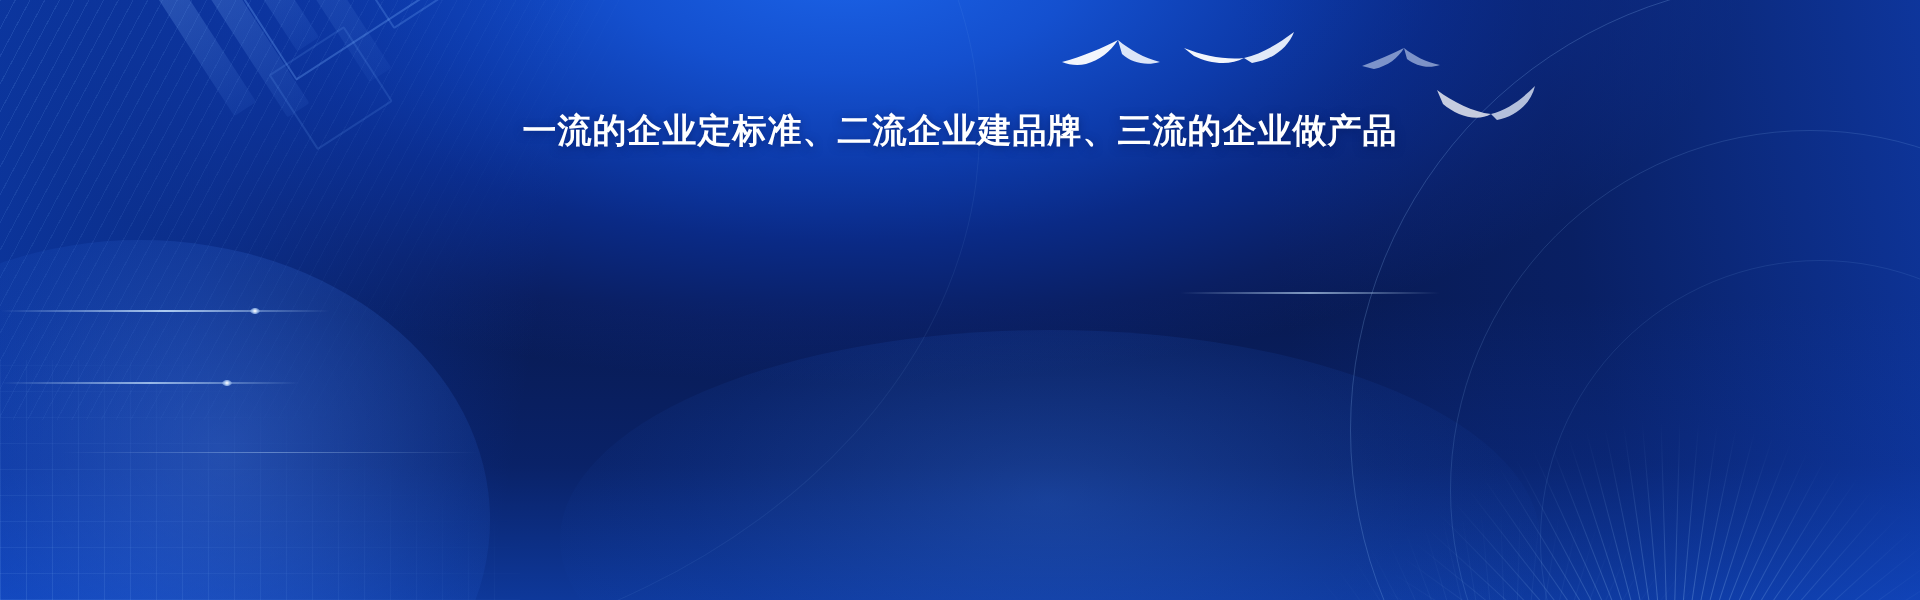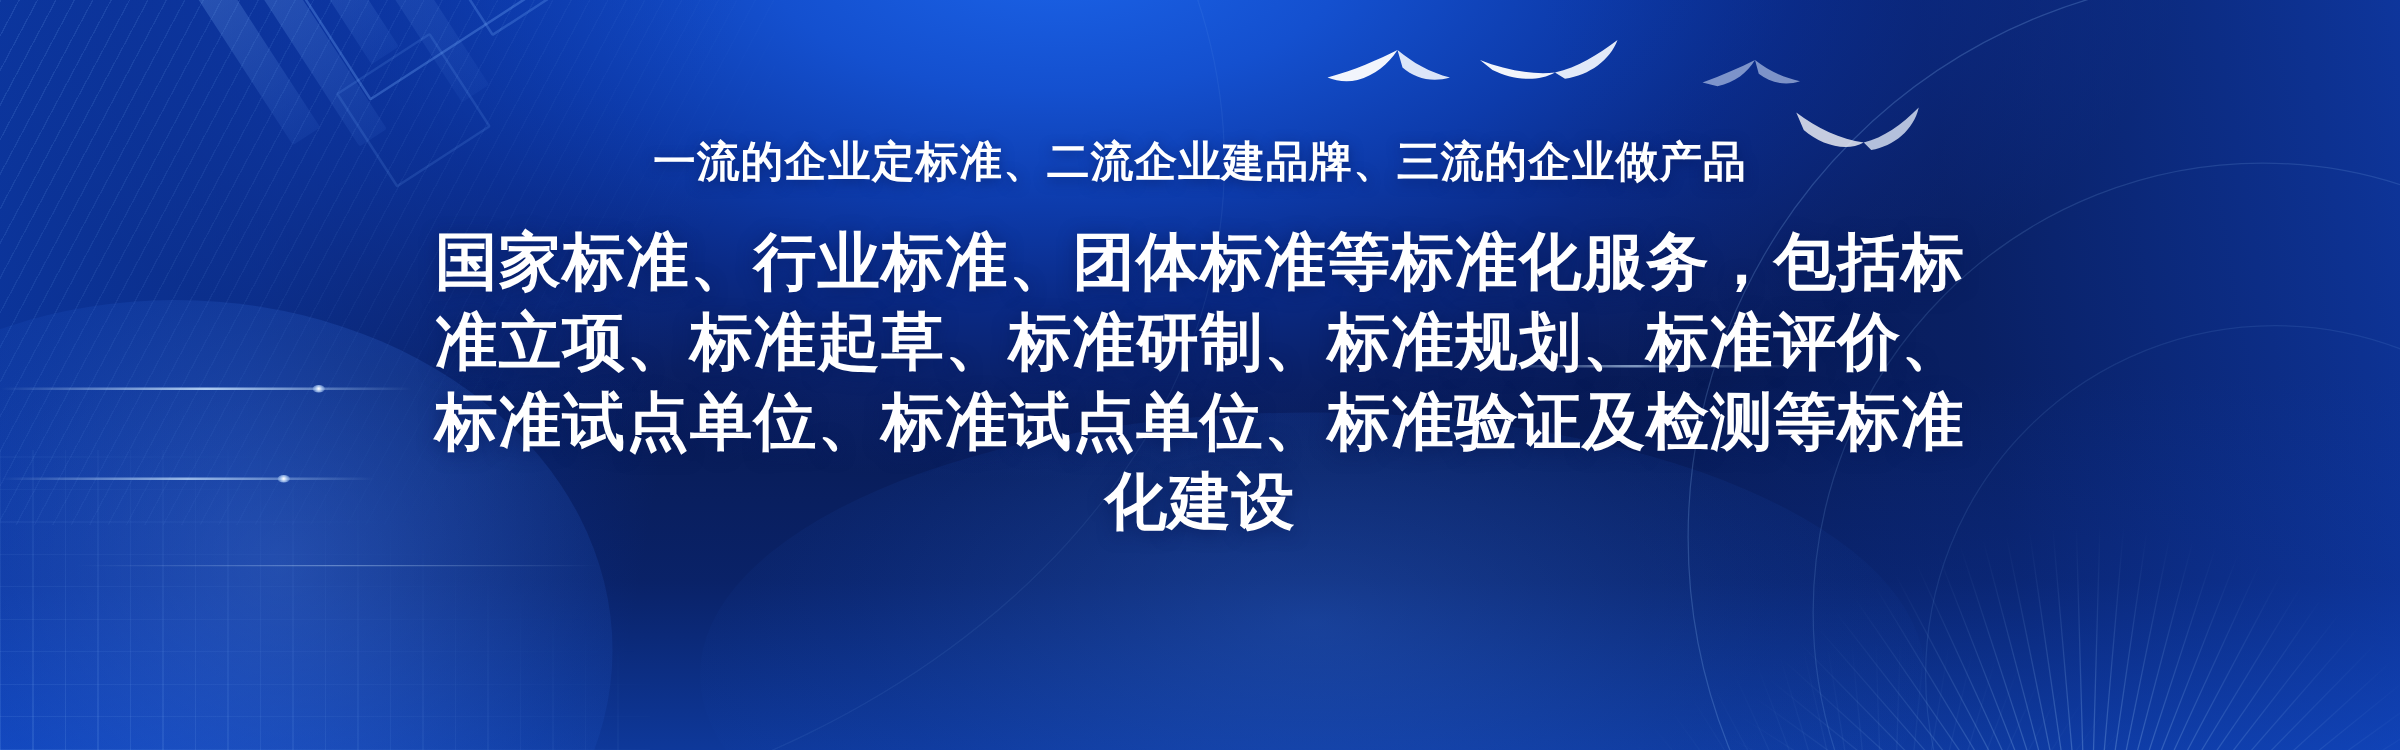--- a/index.html
+++ b/index.html
@@ -266,16 +266,15 @@
     <div class="gull" style="left:1435px; top:80px; opacity:.85;">
       <svg width="105" height="46" viewBox="0 0 105 46">
         <path d="M2 10 C18 22 38 32 56 34 C42 42 22 36 8 24 Z" fill="#ffffff" opacity=".9"></path>
         <path d="M56 34 C72 30 86 20 100 6 C96 24 80 37 62 40 Z" fill="#eef5ff" opacity=".88"></path>
       </svg>
     </div>
   </div>
 
   <div class="content">
     <div class="tagline">一流的企业定标准、二流企业建品牌、三流的企业做产品</div>
-    <div class="headline">国家标准、行业标准、团体标准等标准化服务，包括标准立项、标准起草、标准研制、标准规划、标准评价、标准试点单位、标准试点单位、标准验证及检测等标准化建设</div>
   </div>
 
 </div>
 
 </body></html>

